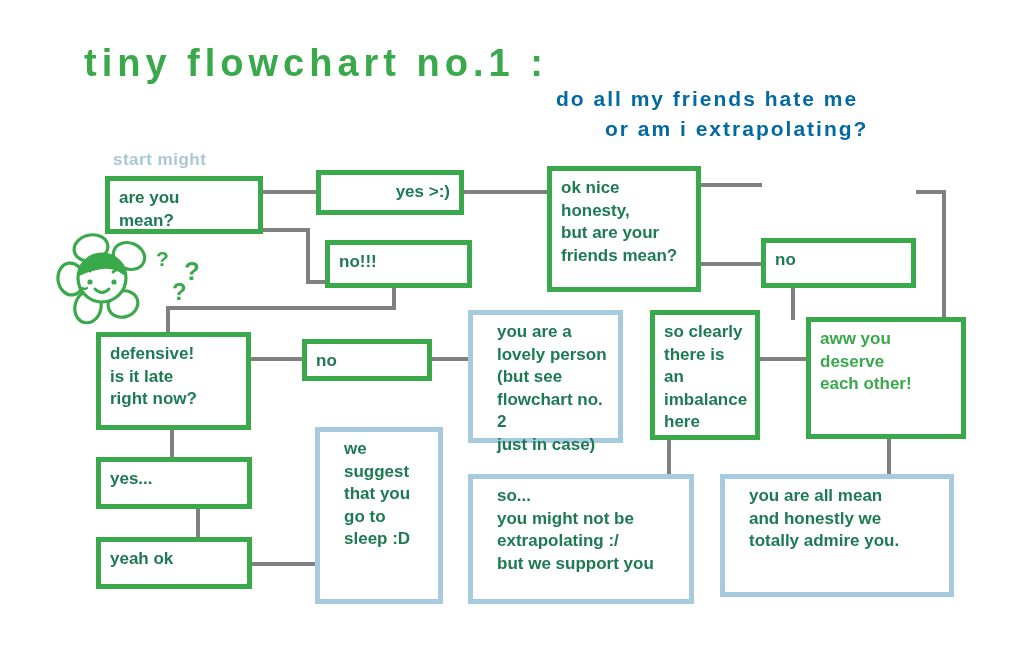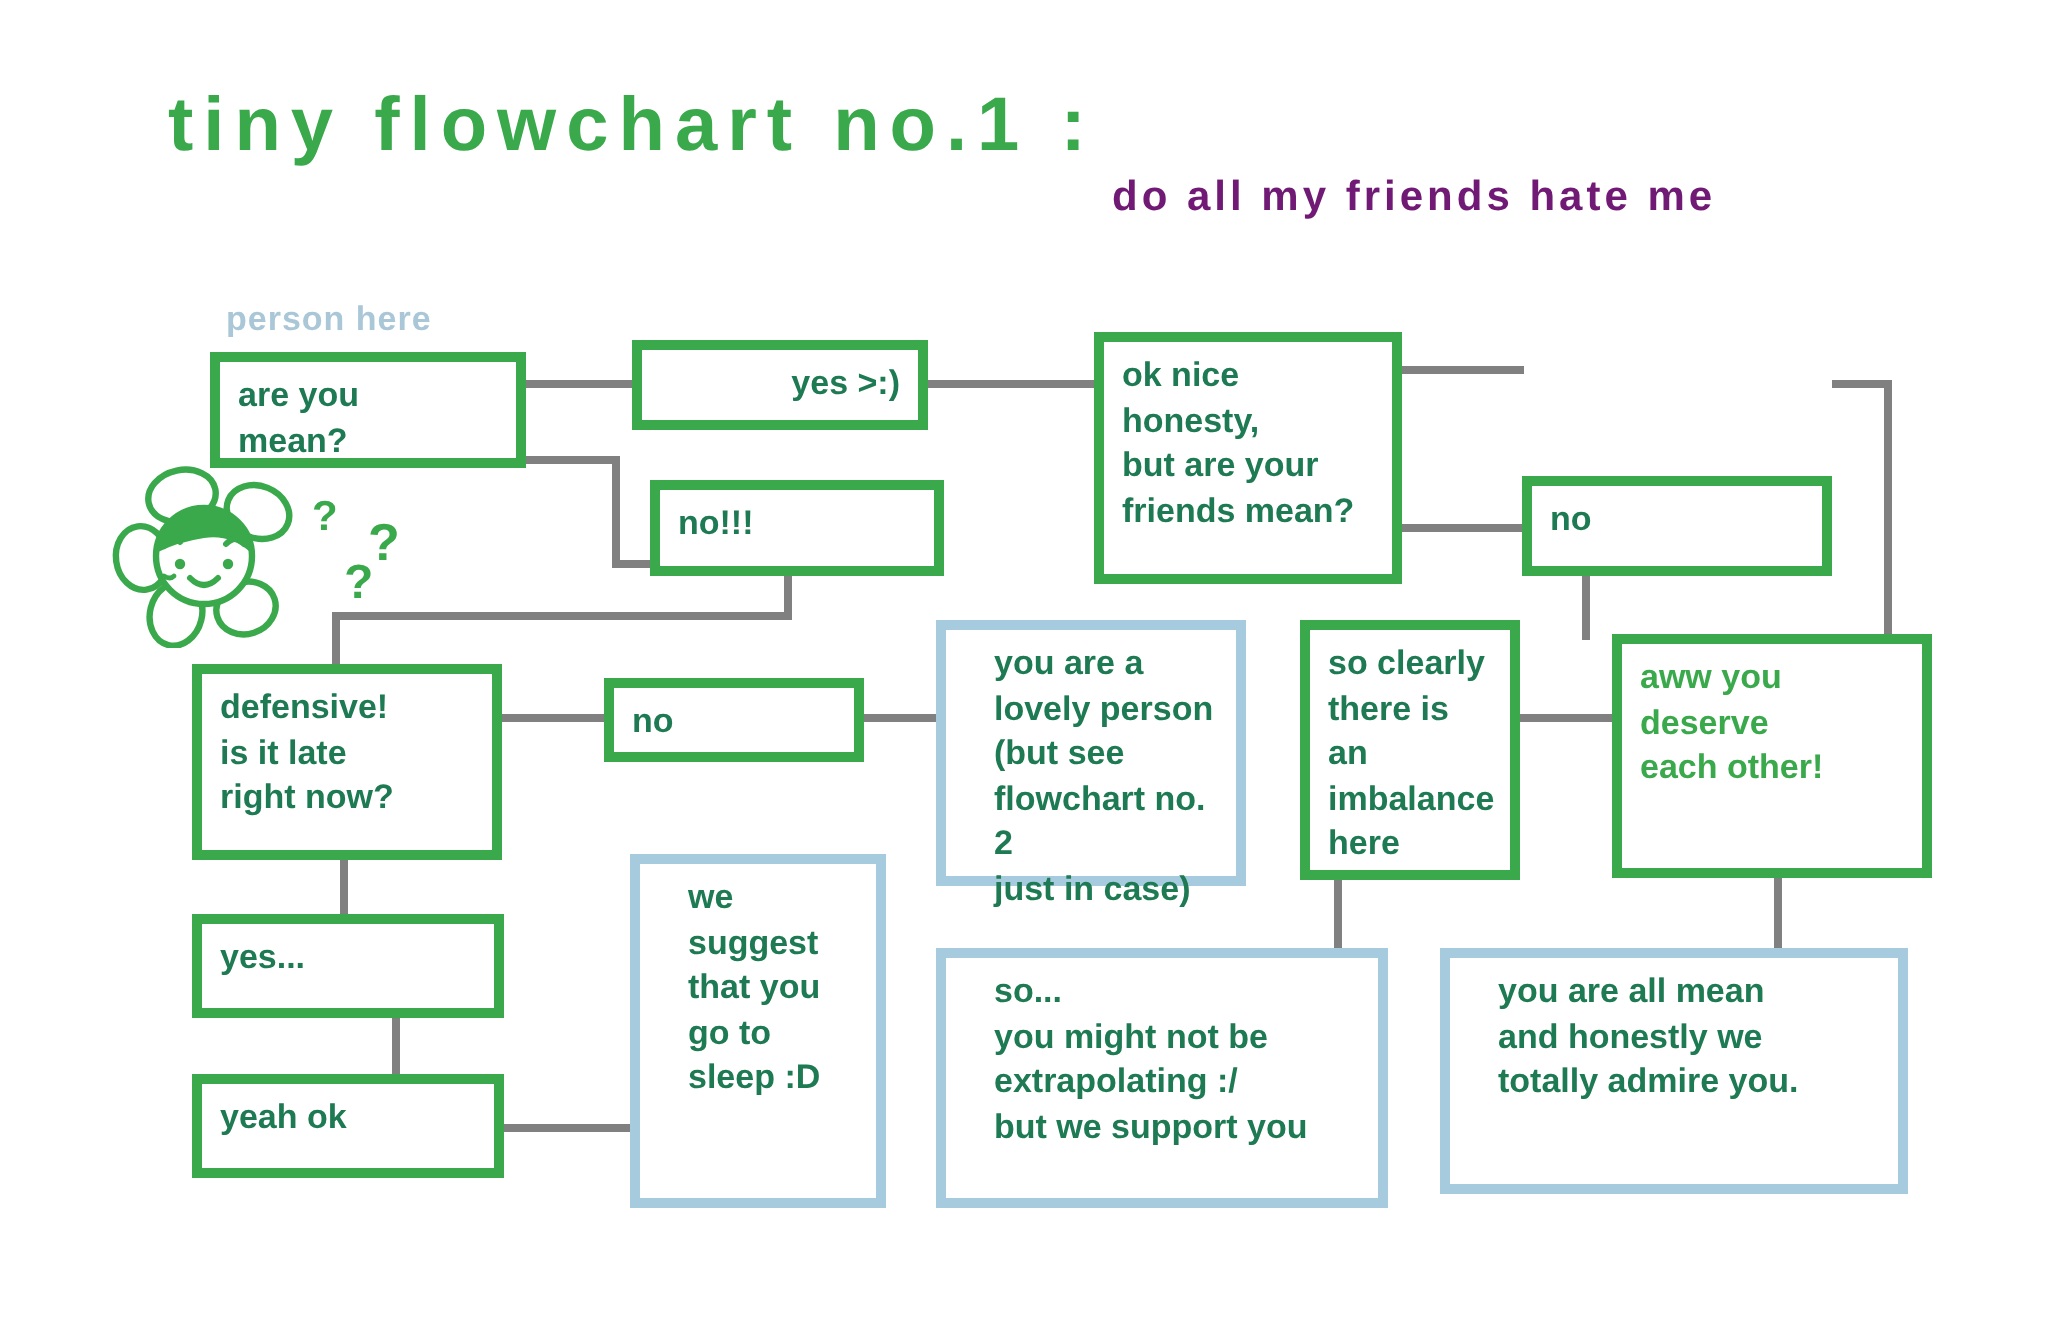--- a/index.html
+++ b/index.html
@@ -16,21 +16,21 @@
     position:absolute;left:84px;top:42px;
     font-size:38px;font-weight:bold;
     letter-spacing:5px;
     color:#3aa94b;
     white-space:nowrap;
   }
   .title-sub{
     position:absolute;
     font-size:21px;font-weight:bold;
     letter-spacing:2px;
-    color:#701a75;
+    color:#0369a1;
     white-space:nowrap;
     text-align:right;
   }
   .title-sub.l1{left:556px;top:87px;}
   .title-sub.l2{left:605px;top:117px;}
 
   .start-here{
     position:absolute;left:113px;top:150px;
     font-size:17px;font-weight:bold;
     color:#aac7d8;
@@ -72,21 +72,22 @@
   .q2{left:184px;top:256px;font-size:26px;}
   .q3{left:172px;top:278px;font-size:24px;}
 </style>
 </head>
 <body>
 
 <div id="canvas">
 
   <div class="title-main">tiny flowchart no.1 :</div>
   <div class="title-sub l1">do all my friends hate me</div>
-  <div class="start-here">person here</div>
+  <div class="title-sub l2">or am i extrapolating?</div>
+  <div class="start-here">start might</div>
 
   <div class="line h" style="left:262px;top:190px;width:58px;"></div>
 
   <div class="line h" style="left:262px;top:228px;width:48px;"></div>
   <div class="line v" style="left:306px;top:228px;height:56px;"></div>
   <div class="line h" style="left:306px;top:280px;width:22px;"></div>
 
   <div class="line h" style="left:464px;top:190px;width:84px;"></div>
 
   <div class="line v" style="left:392px;top:288px;height:22px;"></div>

